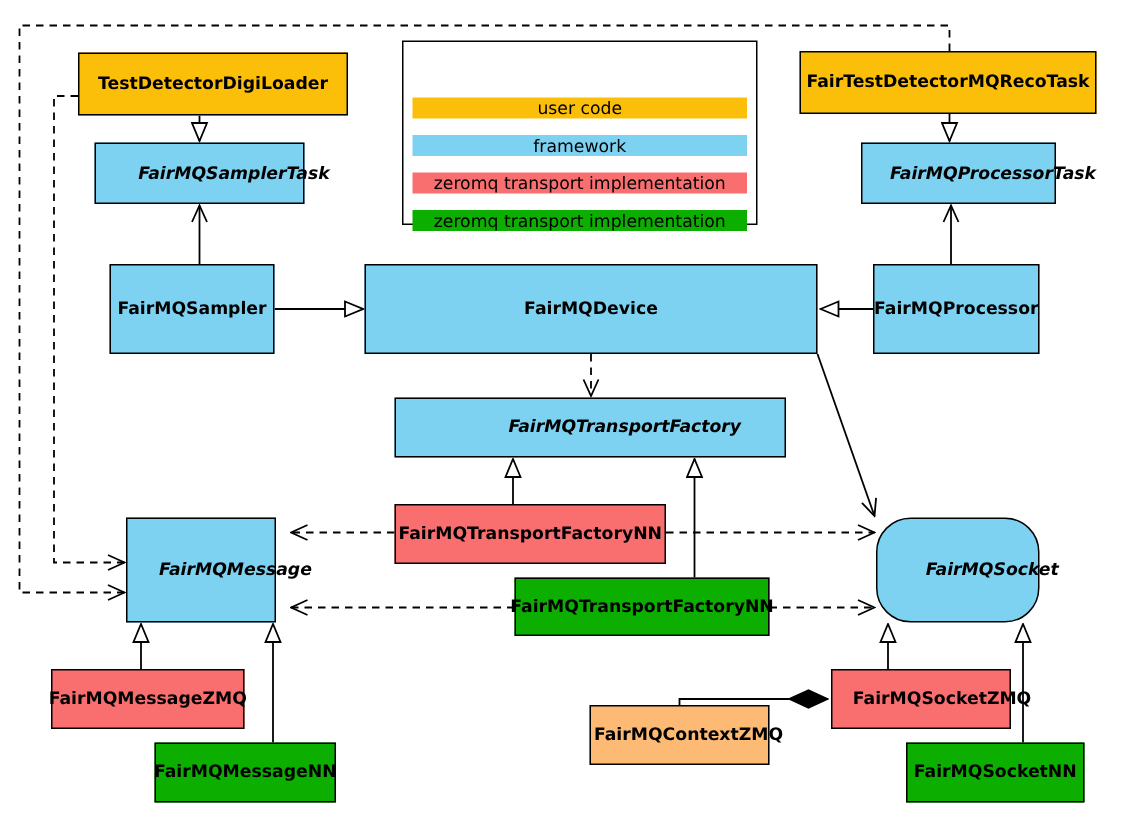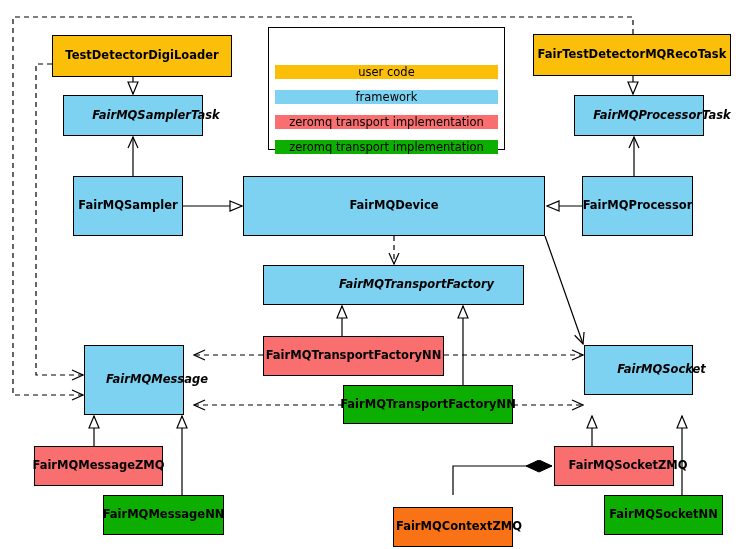--- a/index.html
+++ b/index.html
@@ -116,33 +116,33 @@
   </div>
 
   <div class="node" style="left: 343px; top: 385px; width: 170px; height: 39px; background: rgb(12, 174, 0);">
     <span>FairMQTransportFactoryNN</span>
   </div>
 
   <div class="node abstract" style="left: 84px; top: 345px; width: 100px; height: 70px; background: rgb(125, 210, 242);">
     <span>FairMQMessage</span>
   </div>
 
-  <div class="node abstract" style="left: 584px; top: 345px; width: 109px; height: 50px; background: rgb(125, 210, 242);">
+  <div class="node abstract" style="left: 584px; top: 345px; width: 109px; height: 70px; background: rgb(125, 210, 242); border-radius: 23px;">
     <span>FairMQSocket</span>
   </div>
 
   <div class="node" style="left: 34px; top: 446px; width: 129px; height: 40px; background: rgb(249, 110, 110);">
     <span>FairMQMessageZMQ</span>
   </div>
 
   <div class="node" style="left: 103px; top: 495px; width: 121px; height: 40px; background: rgb(12, 174, 0);">
     <span>FairMQMessageNN</span>
   </div>
 
-  <div class="node" style="left: 393px; top: 507px; width: 120px; height: 40px; background: #f97316; padding-left: 12px;">
+  <div class="node" style="left: 393px; top: 470px; width: 120px; height: 40px; background: #fdba74; padding-left: 12px;">
     <span>FairMQContextZMQ</span>
   </div>
 
   <div class="node" style="left: 554px; top: 446px; width: 120px; height: 40px; background: rgb(249, 110, 110); padding-left: 28px;">
     <span>FairMQSocketZMQ</span>
   </div>
 
   <div class="node" style="left: 604px; top: 495px; width: 119px; height: 40px; background: rgb(12, 174, 0);">
     <span>FairMQSocketNN</span>
   </div>

